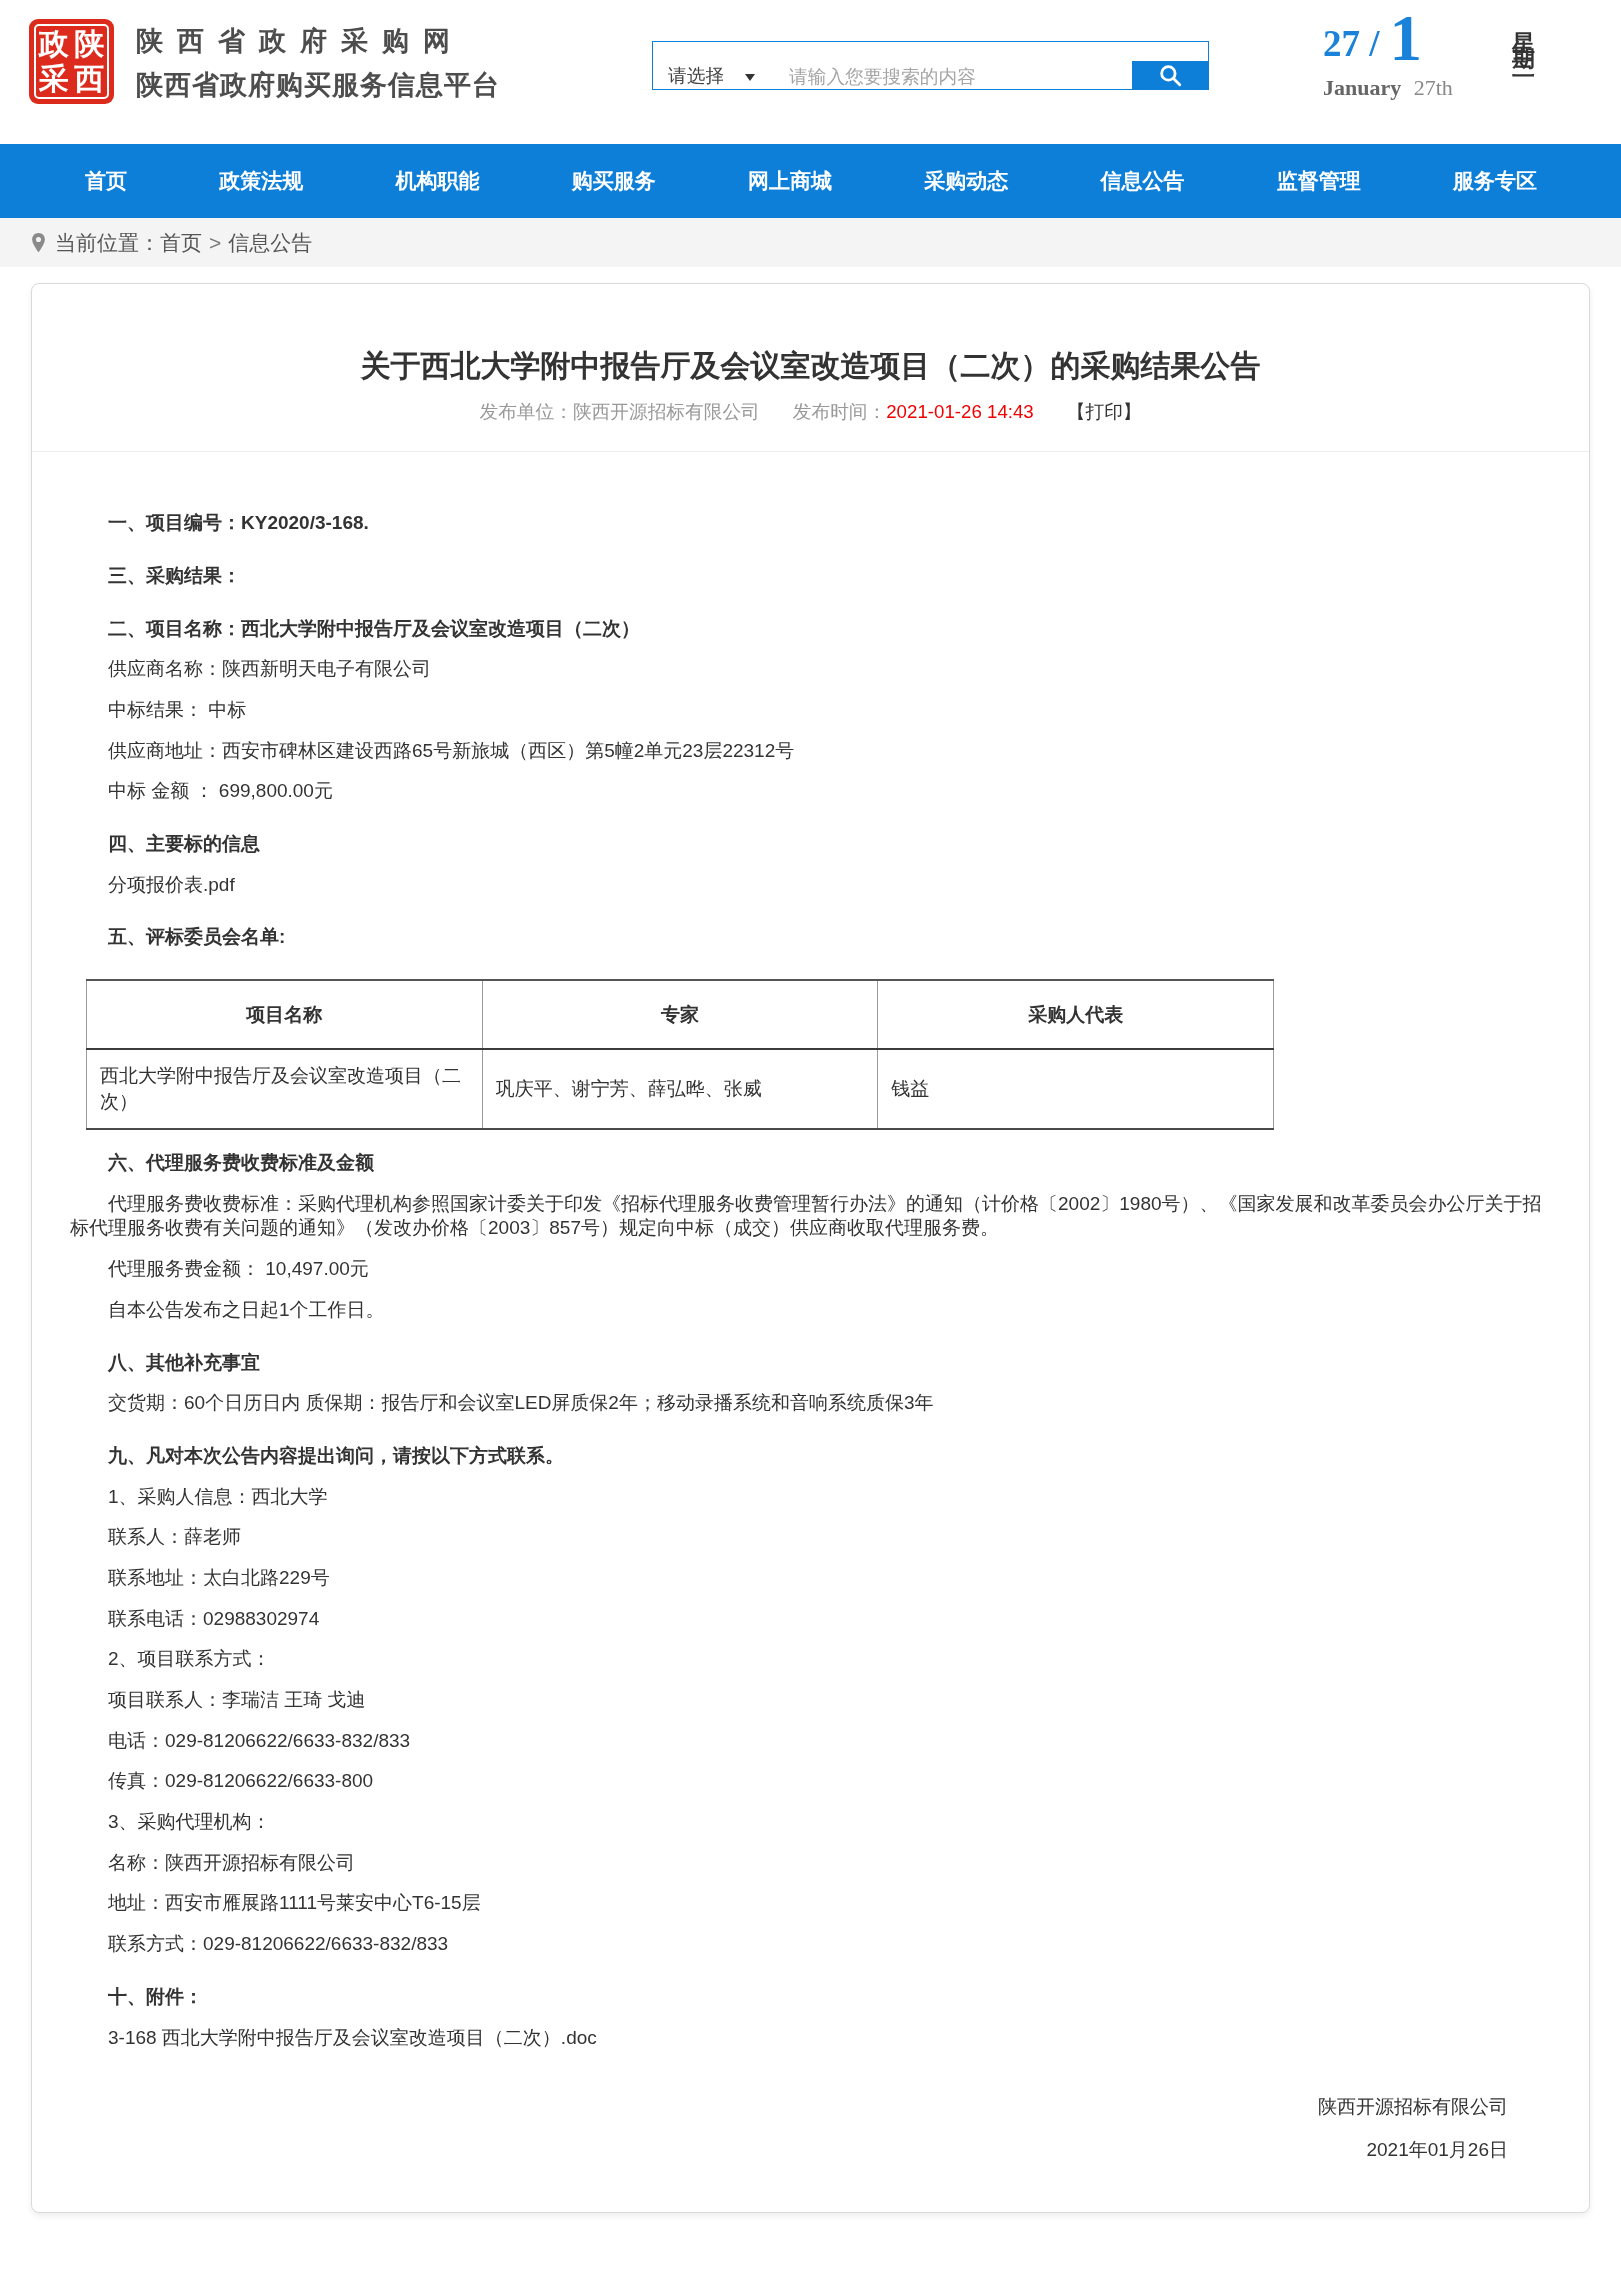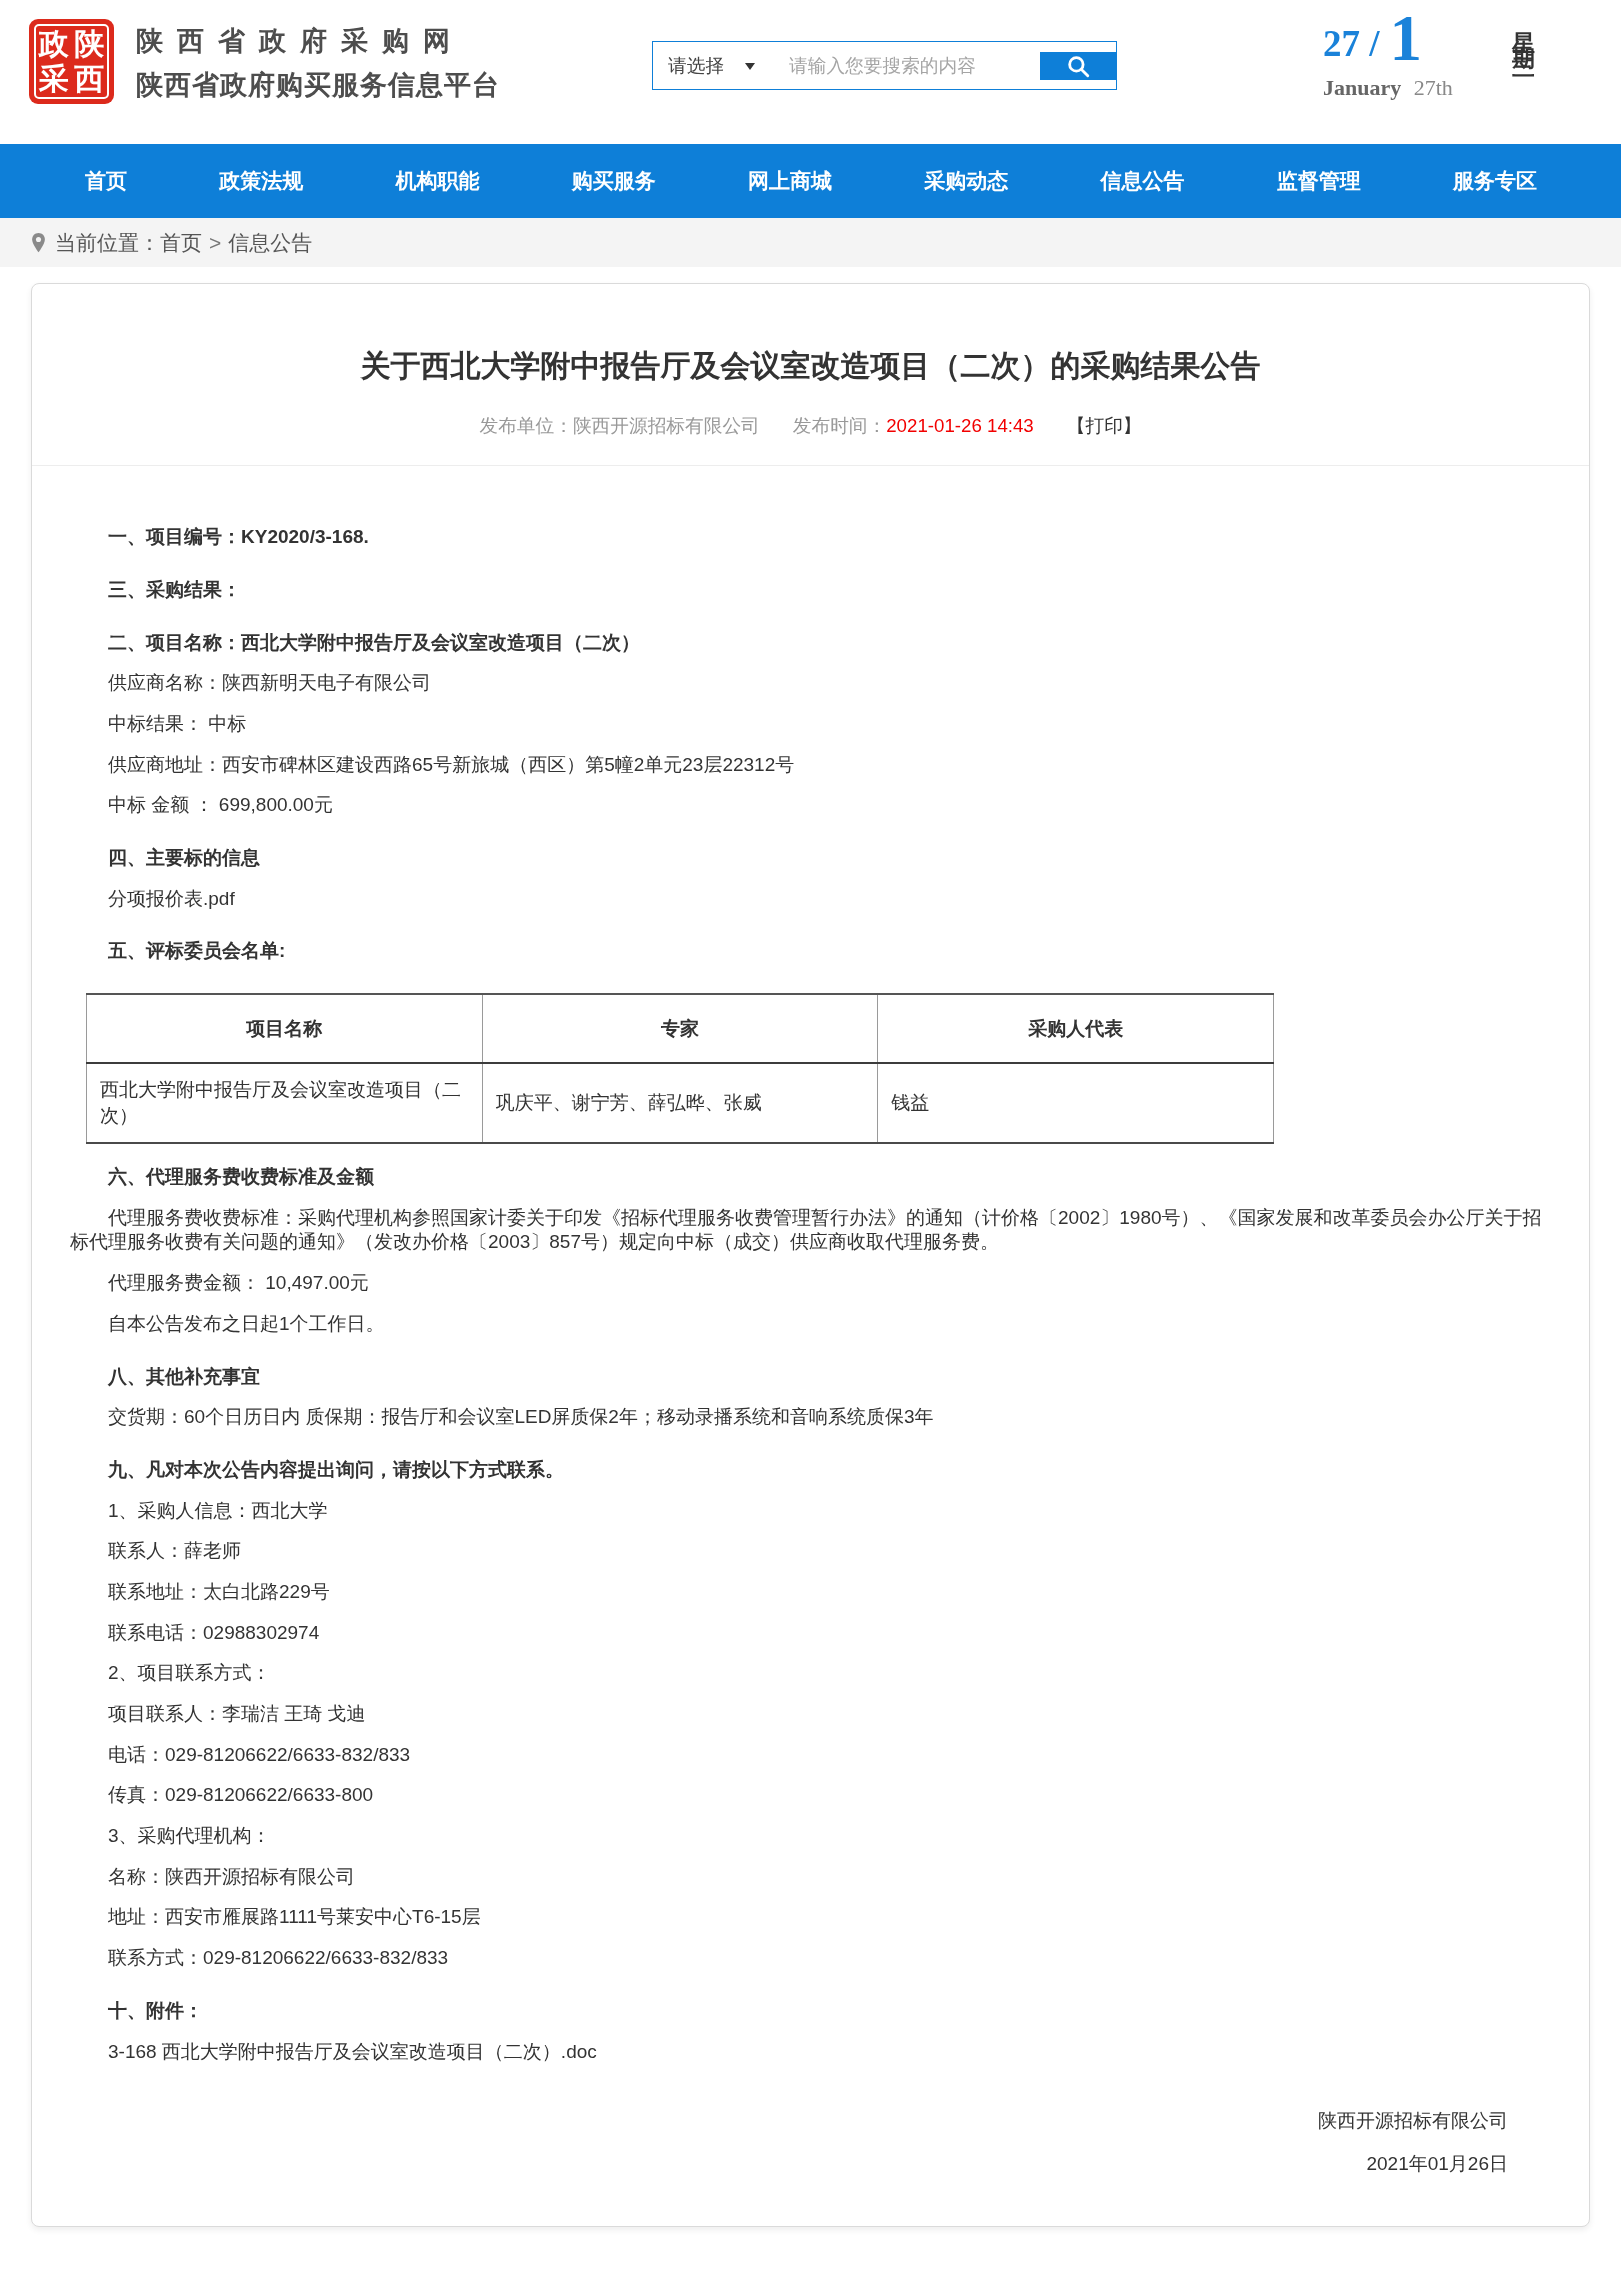--- a/index.html
+++ b/index.html
@@ -10,22 +10,22 @@
   .logo { position:absolute; left:29px; top:19px; width:85px; height:85px;
           background:#dc2a1c; border-radius:9px; cursor:pointer; }
   .logo::before { content:""; position:absolute; inset:4.6px; border:2.5px solid #fff; border-radius:5px; }
   .logo-grid { position:absolute; inset:7px; display:grid; grid-template-columns:1fr 1fr;
                grid-template-rows:1fr 1fr; align-items:center; justify-items:center; }
   .logo-grid span { color:#fff; font-weight:700; font-size:30px; line-height:1; }
   .brand { position:absolute; left:136px; top:23px; }
   .brand-l1 { font-size:27px; font-weight:700; color:#4d4d4d; letter-spacing:14px; white-space:nowrap; }
   .brand-l2 { font-size:27px; font-weight:700; color:#4d4d4d; letter-spacing:1px; margin-top:8px; white-space:nowrap; }
 
-  .search { position:absolute; left:652px; top:41px; width:465px; height:49px;
-            border:1.5px solid #0e7fd8; background:#fff; display:flex; align-items:center; box-sizing:border-box; }
+  .search { position:absolute; left:652px; top:41px; width:557px; height:49px;
+            border:1.5px solid #0e7fd8; background:#fff; display:flex; align-items:flex-end; box-sizing:border-box; }
   .search-select { width:117px; display:flex; align-items:center; padding-left:15px; font-size:18.7px; color:#444; cursor:pointer; }
   .caret { width:0; height:0; border:5.6px solid transparent; border-top:7.6px solid #333; margin-left:21px; margin-top:7px; }
   .search-input { flex:1; border:0; outline:none; font-size:18.7px; color:#666; padding-left:4px; min-width:0; }
   .search-input::placeholder { color:#a5a5a5; }
   .search-btn { width:76px; background:#0e7fd8; border:0; display:flex; align-items:center; justify-content:center; cursor:pointer; }
 
   .datebox { position:absolute; left:1323px; top:11px; width:212px; height:116px;font-family:Liberation Serif, serif; }
   .date-top { display:flex; align-items:flex-end; }
   .date-daynum { font-size:37px; font-weight:700; color:#1a82d9; line-height:1; padding-bottom:4px;}
   .date-monthnum { font-size:65px; font-weight:700; color:#1a82d9; line-height:.85; margin-left:10px; }
@@ -45,21 +45,21 @@
   .crumb .pin { margin-right:8px; display:flex; }
   .crumb a { color:#555; text-decoration:none; cursor:pointer; }
   .crumb .sep { margin:0 7px; color:#777; }
 
   
   .main { padding:15.7px 0 36px; background:#fff; }
   .card { margin-left:31px; width:1559px; box-sizing:border-box; min-height:1810px;
           background:#fff; border:1px solid #dadada; border-radius:8px;
           box-shadow:0 3px 6px rgba(0,0,0,.07); padding-bottom:40px; }
   .art-title { text-align:center; margin-top:62px; font-size:30px; font-weight:700; color:#333; }
-  .art-meta { text-align:center; margin-top:26px; font-size:18.7px; color:#999; }
+  .art-meta { text-align:center; margin-top:12px; font-size:18.7px; color:#999; }
   .meta-time { color:#f20000; }
   .meta-gap { display:inline-block; width:33px; }
   .print-btn { color:#333; cursor:pointer; }
   .divider { height:1.5px; background:#ededed; margin-top:26px; }
 
   .art-body { margin:51px 38px 0; font-size:19px; color:#333; }
   .art-body p { margin:0; padding:8px 0; text-indent:2em; line-height:1.3; }
   .art-body p.b { font-weight:700; margin-top:12px; }
   .file-link { cursor:pointer; }
 

